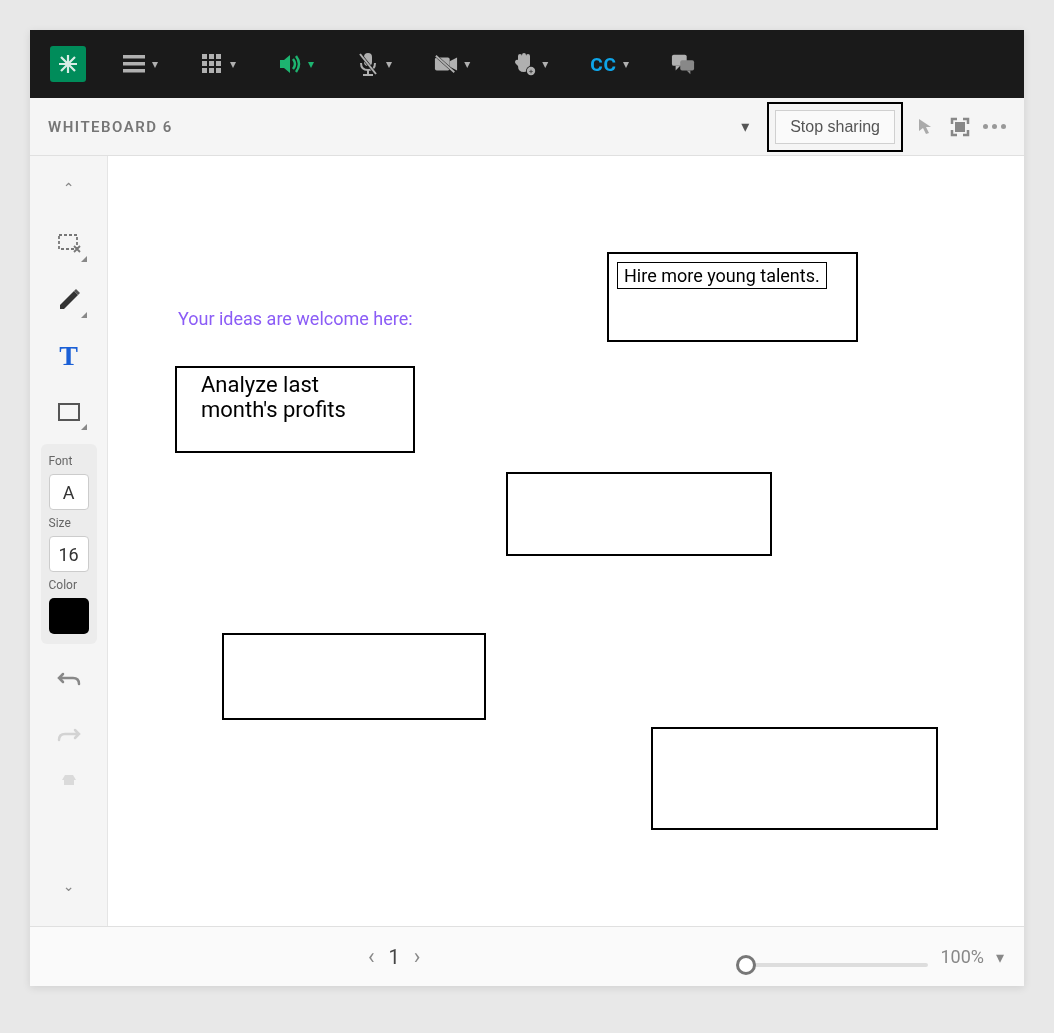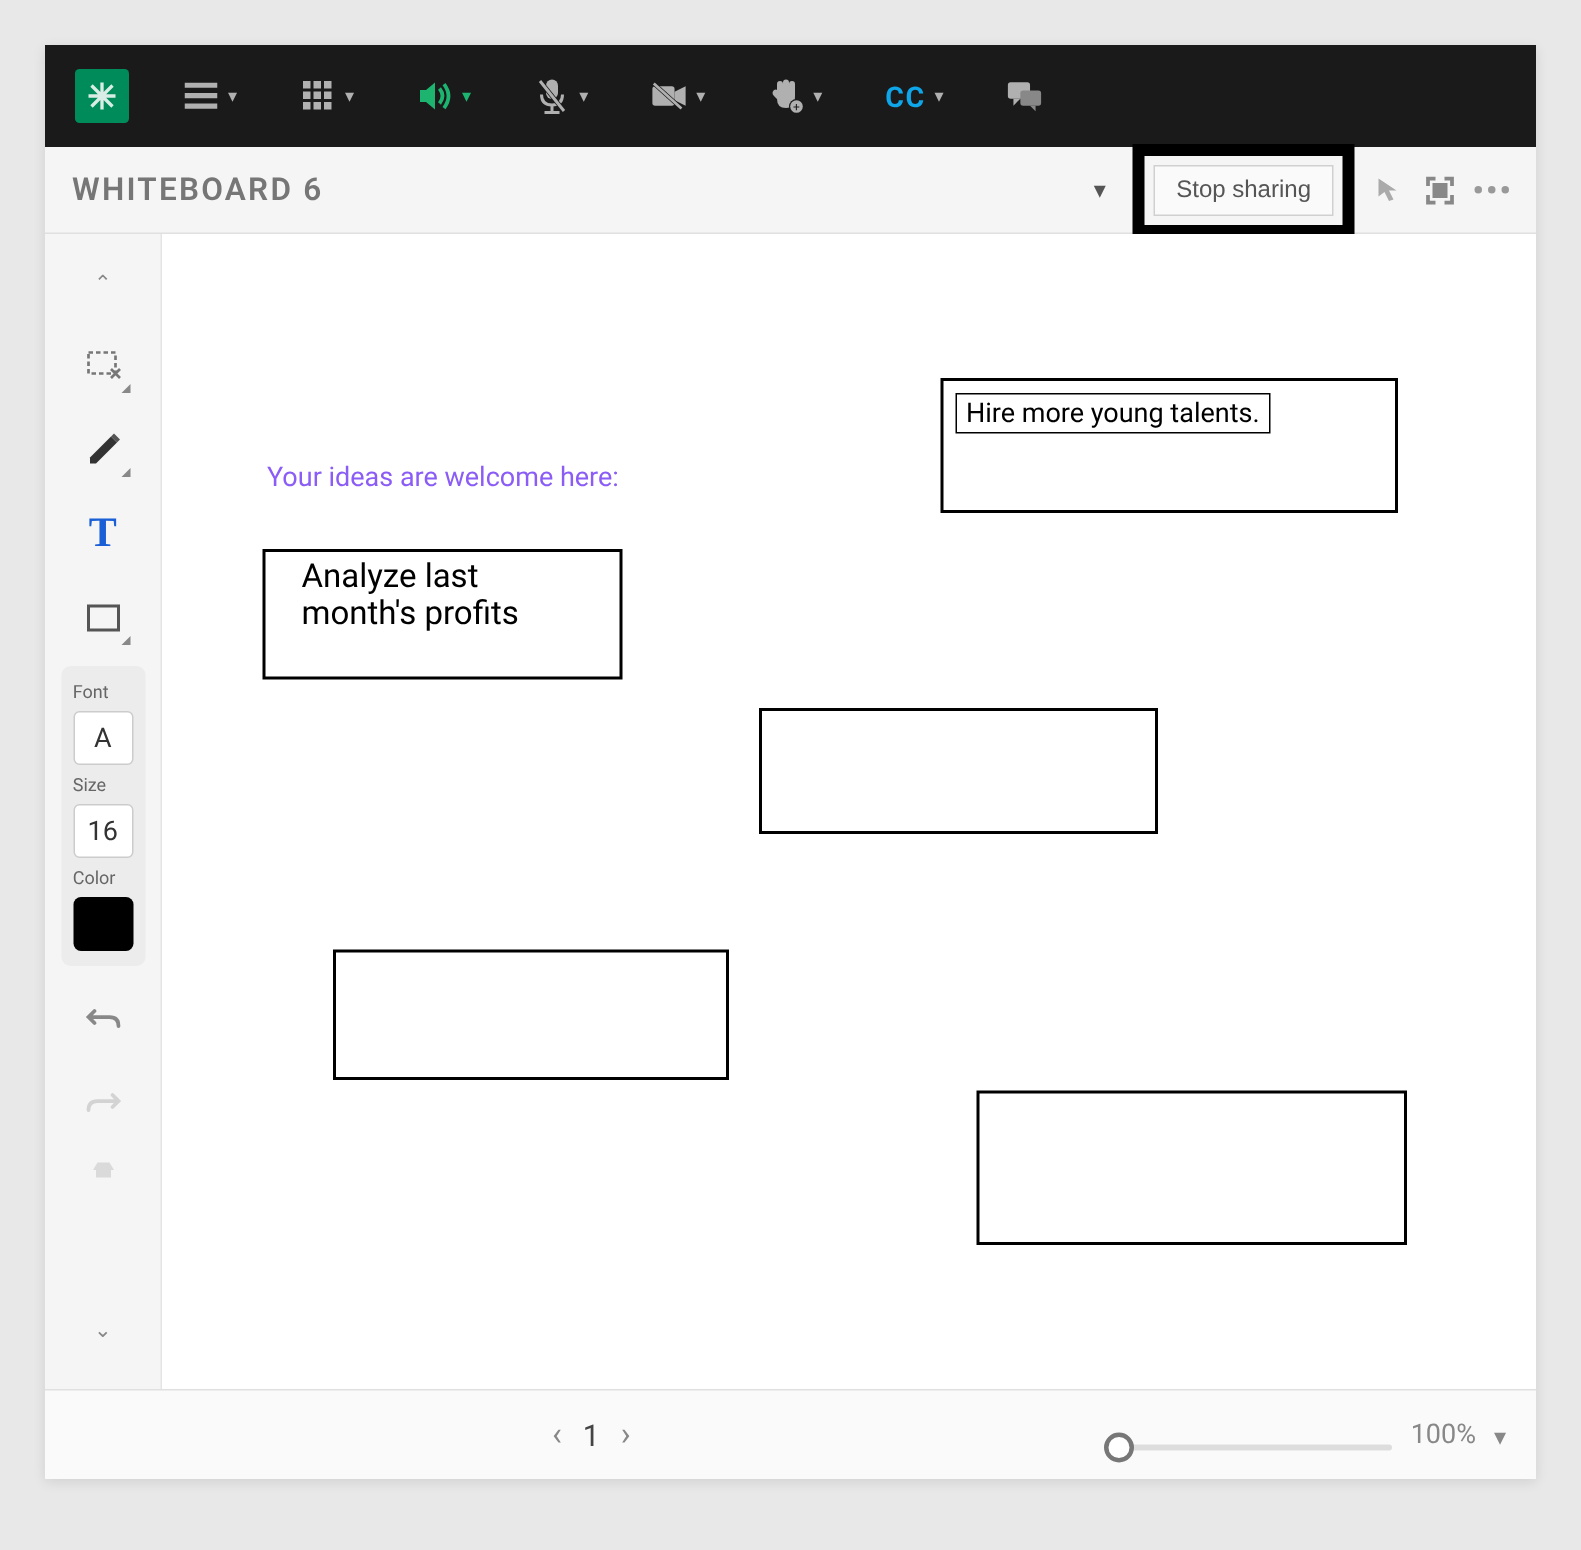--- a/index.html
+++ b/index.html
@@ -52,37 +52,37 @@
   .sub-header {
     background: #f5f5f5;
     height: 58px;
     display: flex;
     align-items: center;
     padding: 0 18px;
     border-bottom: 1px solid #e0e0e0;
   }
   .sub-title {
     color: #767676;
-    font-size: 21px;
+    font-size: 15px;
     font-weight: 600;
     letter-spacing: 1.5px;
     flex: 1;
   }
   .sub-right {
     display: flex;
     align-items: center;
     gap: 12px;
   }
   .sub-chev {
     color: #555;
     font-size: 16px;
     padding: 0 6px;
   }
   .stop-btn-wrap {
-    border: 8px solid #000000;
+    border: 2px solid #000000;
     padding: 6px;
   }
   .stop-btn {
     background: #fafafa;
     border: 1px solid #d0d0d0;
     color: #555;
     font-size: 16px;
     padding: 7px 14px;
     cursor: pointer;
   }
@@ -428,21 +428,21 @@
             <path d="M2 7 L16 7 L13 2 L5 2 Z" fill="#aaa"></path>
           </svg>
       </div>
 
       <div class="tool-btn tool-chev-down">⌄</div>
     </div>
 
     <div class="canvas">
       <div class="wb-text" style="left:70px;top:152px;">Your ideas are welcome here:</div>
 
-      <div class="wb-box" style="left:499px;top:96px;width:305px;height:90px;margin-left:20px;">
+      <div class="wb-box" style="left:499px;top:96px;width:251px;height:90px;">
         <span class="wb-inner-text">Hire more young talents.</span>
       </div>
       <div class="wb-box" style="left:67px;top:210px;width:240px;height:87px;">
         <div class="wb-plain-inner">Analyze last month's profits</div>
       </div>
       <div class="wb-box" style="left:398px;top:316px;width:266px;height:84px;"></div>
       <div class="wb-box" style="left:114px;top:477px;width:264px;height:87px;"></div>
       <div class="wb-box" style="left:543px;top:571px;width:287px;height:103px;"></div>
     </div>
   </div>

